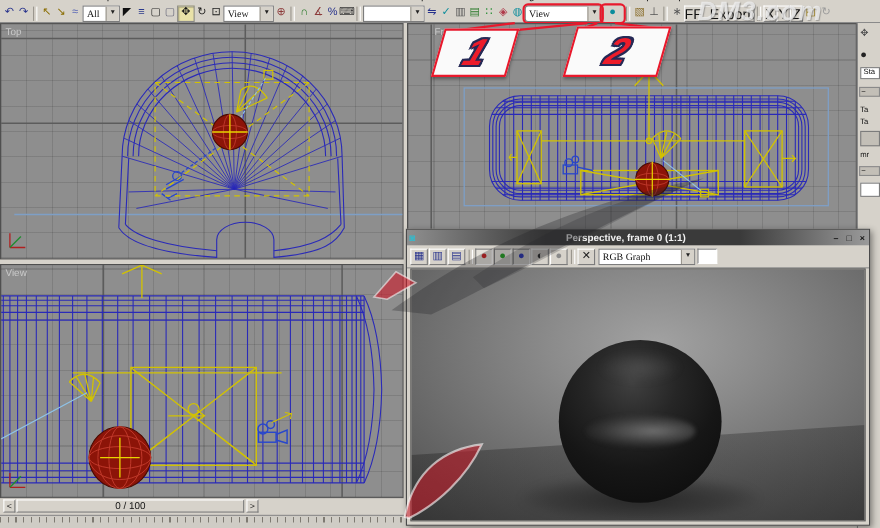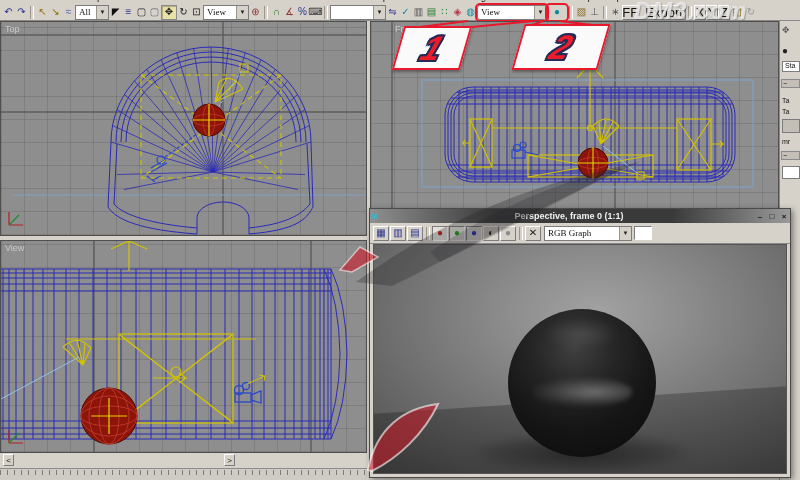--- a/index.html
+++ b/index.html
@@ -305,20 +305,21 @@
     </g>
     <path d="M206,141 H238 M222,125 V157" stroke="#e8d400" stroke-width="1.1"></path>
   </svg>
 </div>
 
 <div id="splitter-v" class="abs"></div>
 <div id="splitter-h" class="abs"></div>
 
 <div id="timebar" class="abs">
   <div class="tb-arrow" style="left:3px">&lt;</div>
+  <div id="time-slider">0 / 100</div>
   <div class="tb-arrow" style="left:224px">&gt;</div>
 </div>
 <div id="trackbar" class="abs">
     <div></div>
   </div>
 
 <div id="cmdpanel" class="abs">
   <div class="frag" style="top:4px;font-size:9px;color:#555">✥</div>
   <div class="frag" style="top:24px;font-size:10px;color:#222">●</div>
   <div class="whitebox" style="top:40px;height:11px;font-size:7px;color:#111;padding-left:2px">Sta</div>

